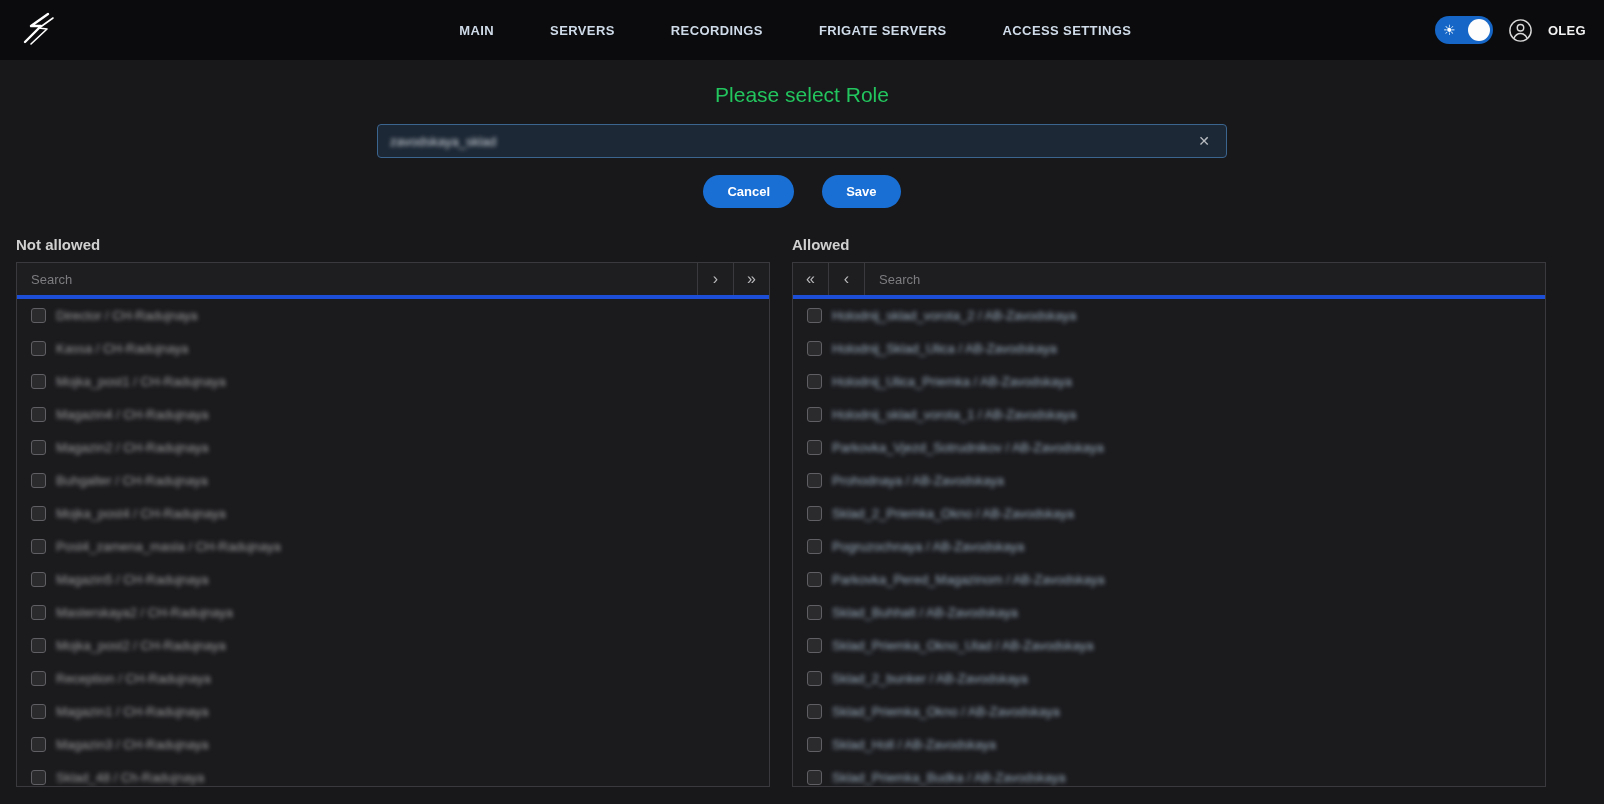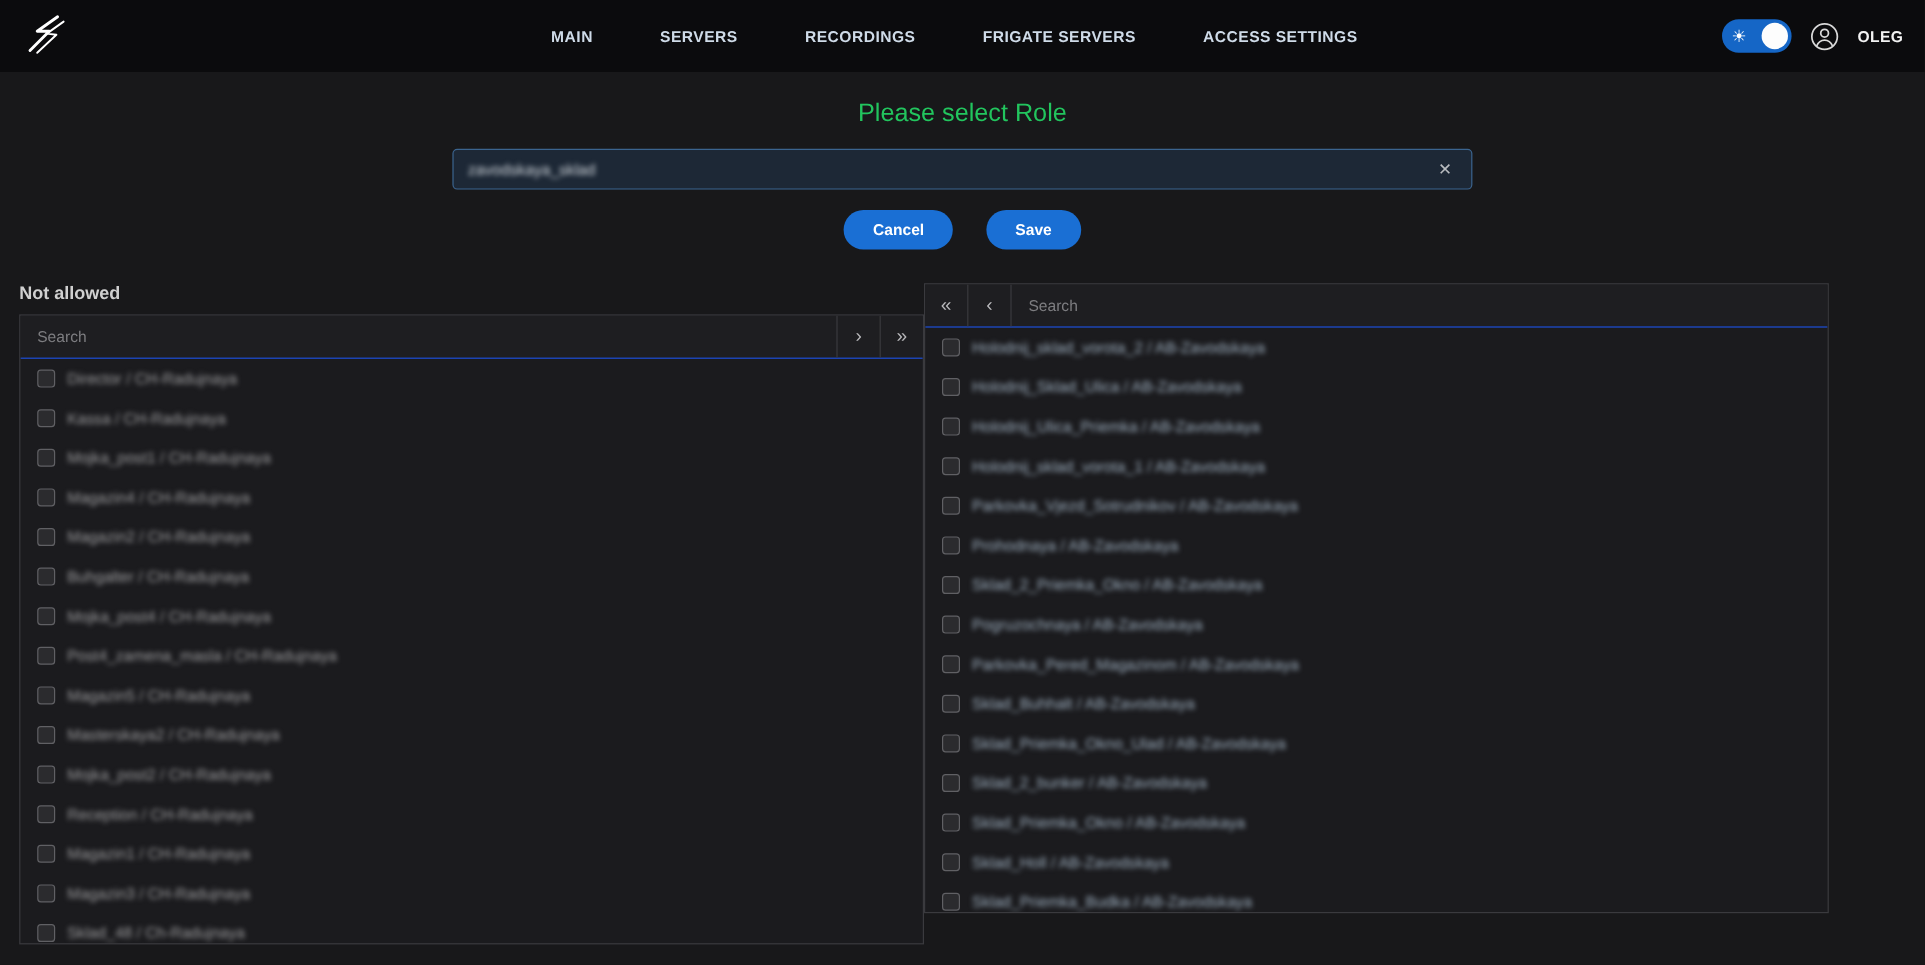--- a/index.html
+++ b/index.html
@@ -55,30 +55,30 @@
     cursor:pointer; padding:2px 4px; font-family:inherit;
   }
   .form-buttons { display:flex; justify-content:center; gap:28px; margin-top:17px; }
   .btn {
     height:33px; border:none; border-radius:17px;
     background:#1a6fd4; color:#fff; font-weight:700; font-size:13px;
     padding:0 24px; cursor:pointer; font-family:inherit;
   }
 
   
-  .panels { display:flex; padding:0 16px; margin-top:28px; }
+  .panels { display:flex; gap:22px; padding:0 16px; margin-top:28px; }
   .panel-col { width:754px; }
   .panel-title { color:#d0d0d0; font-size:15px; font-weight:700; margin-bottom:9px; }
   .panel {
     border:1px solid #3a3a3e; background:#1b1b1e;
     height:525px; overflow:hidden;
   }
   .panel-header {
     height:36px; display:flex; align-items:stretch;
-    border-bottom:1px solid #1d4ed8; background:#1e1e21;
+    border-bottom:4px solid #1d4ed8; background:#1e1e21;
   }
   .panel-search {
     flex:1; background:transparent; border:none; outline:none;
     color:#cfcfcf; font-size:13px; padding:0 14px; font-family:inherit;
   }
   .panel-search::placeholder { color:#7d7d80; }
   .transfer-btn {
     width:36px; display:flex; align-items:center; justify-content:center;
     color:#b9b9bc; font-size:16px; cursor:pointer; user-select:none;
   }
@@ -237,20 +237,21 @@
 
           <div class="list-row">
             <span class="checkbox"></span>
             <span class="item-label left-label blur">Sklad_48 / Ch-Radujnaya</span>
           </div>
         </div>
     </div>
   </div>
 
   <div class="panel-col">
+    <div class="panel-title">Allowed</div>
     <div class="panel">
       <div class="panel-header hdr-right">
         <span class="transfer-btn">«</span>
         <span class="transfer-btn">‹</span>
         <input class="panel-search" placeholder="Search" style="">
       </div>
       <div class="panel-list">
 
           <div class="list-row">
             <span class="checkbox"></span>

